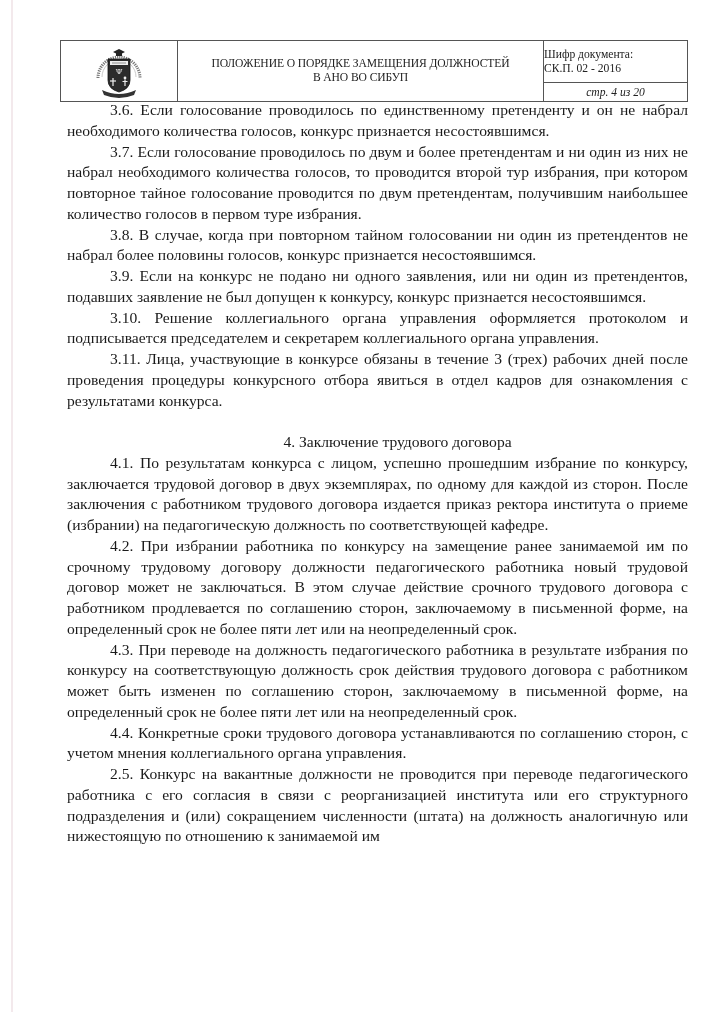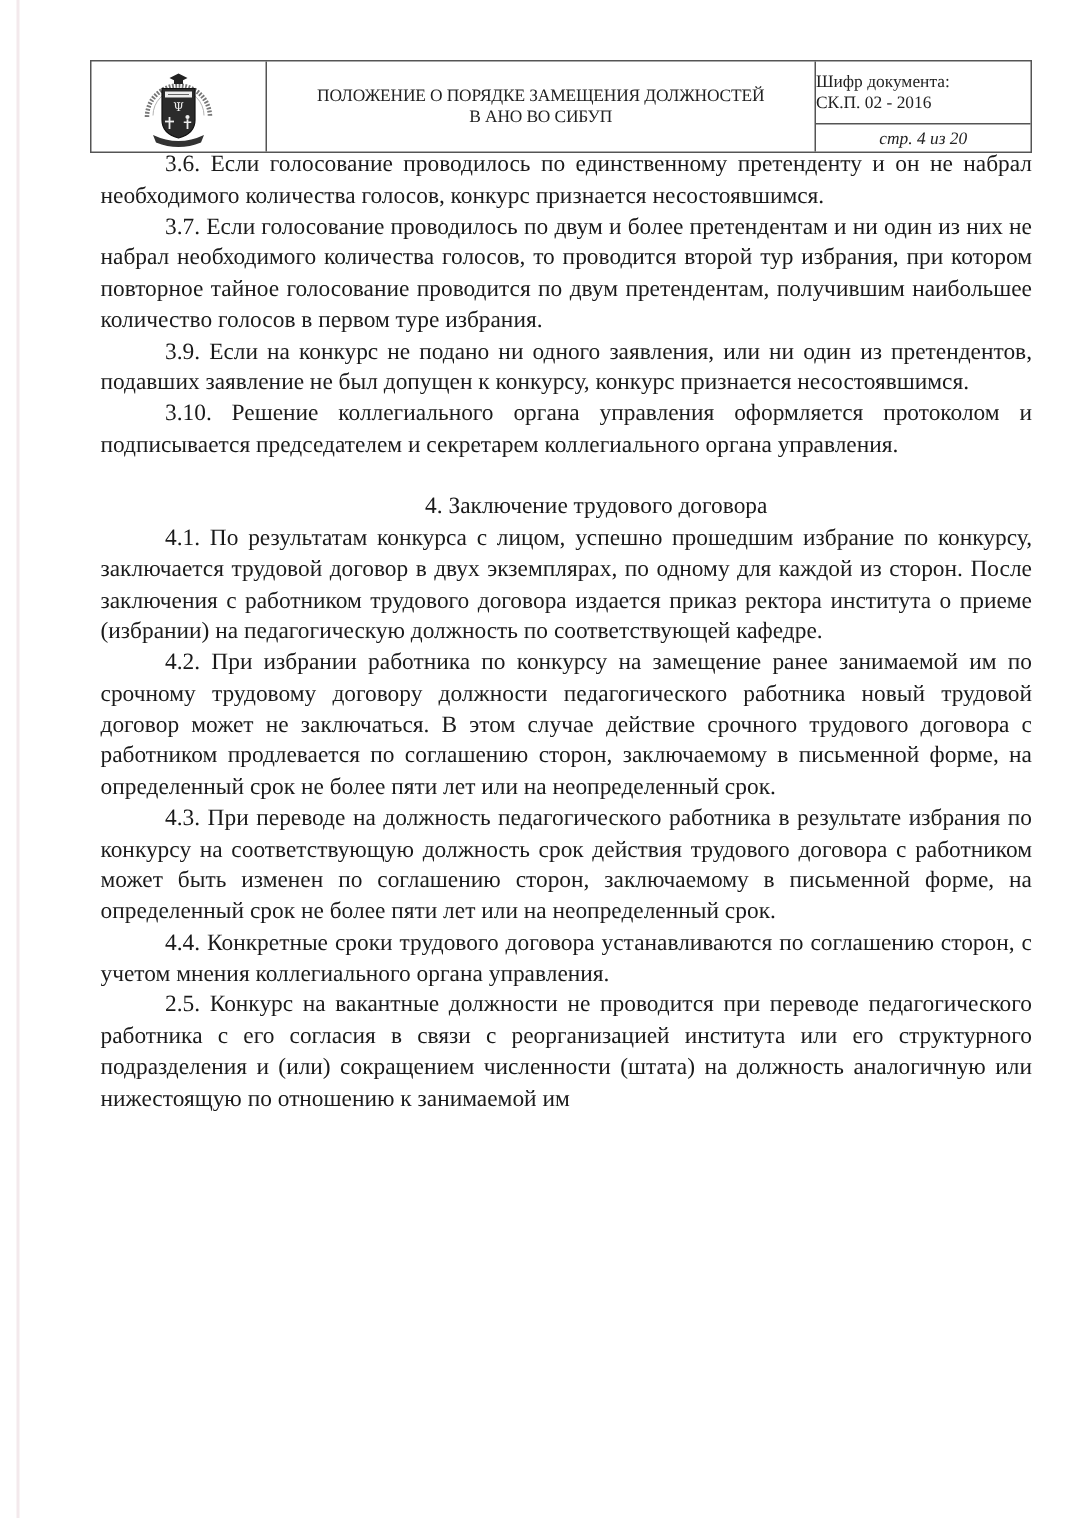--- a/index.html
+++ b/index.html
@@ -146,22 +146,24 @@
       <div>Шифр документа:</div>
       <div>СК.П. 02 - 2016</div>
     </div>
     <div class="hdr-code-bottom">стр. 4 из 20</div>
   </div>
 </div>
 
 <div class="content">
   <p class="para">3.6. Если голосование проводилось по единственному претенденту и он не набрал необходимого количества голосов, конкурс признается несостоявшимся.</p>
   <p class="para">3.7. Если голосование проводилось по двум и более претендентам и ни один из них не набрал необходимого количества голосов, то проводится второй тур избрания, при котором повторное тайное голосование проводится по двум претендентам, получившим наибольшее количество голосов в первом туре избрания.</p>
+  <p class="para">3.8. В случае, когда при повторном тайном голосовании ни один из претендентов не набрал более половины голосов, конкурс признается несостоявшимся.</p>
   <p class="para">3.9. Если на конкурс не подано ни одного заявления, или ни один из претендентов, подавших заявление не был допущен к конкурсу, конкурс признается несостоявшимся.</p>
   <p class="para">3.10. Решение коллегиального органа управления оформляется протоколом и подписывается председателем и секретарем коллегиального органа управления.</p>
+  <p class="para">3.11. Лица, участвующие в конкурсе обязаны в течение 3 (трех) рабочих дней после проведения процедуры конкурсного отбора явиться в отдел кадров для ознакомления с результатами конкурса.</p>
 
   <h2 class="section-heading">4. Заключение трудового договора</h2>
 
   <p class="para">4.1. По результатам конкурса с лицом, успешно прошедшим избрание по конкурсу, заключается трудовой договор в двух экземплярах, по одному для каждой из сторон. После заключения с работником трудового договора издается приказ ректора института о приеме (избрании) на педагогическую должность по соответствующей кафедре.</p>
   <p class="para">4.2. При избрании работника по конкурсу на замещение ранее занимаемой им по срочному трудовому договору должности педагогического работника новый трудовой договор может не заключаться. В этом случае действие срочного трудового договора с работником продлевается по соглашению сторон, заключаемому в письменной форме, на определенный срок не более пяти лет или на неопределенный срок.</p>
   <p class="para">4.3. При переводе на должность педагогического работника в результате избрания по конкурсу на соответствующую должность срок действия трудового договора с работником может быть изменен по соглашению сторон, заключаемому в письменной форме, на определенный срок не более пяти лет или на неопределенный срок.</p>
   <p class="para">4.4. Конкретные сроки трудового договора устанавливаются по соглашению сторон, с учетом мнения коллегиального органа управления.</p>
   <p class="para">2.5. Конкурс на вакантные должности не проводится при переводе педагогического работника с его согласия в связи с реорганизацией института или его структурного подразделения и (или) сокращением численности (штата) на должность аналогичную или нижестоящую по отношению к занимаемой им</p>
 </div>
 

